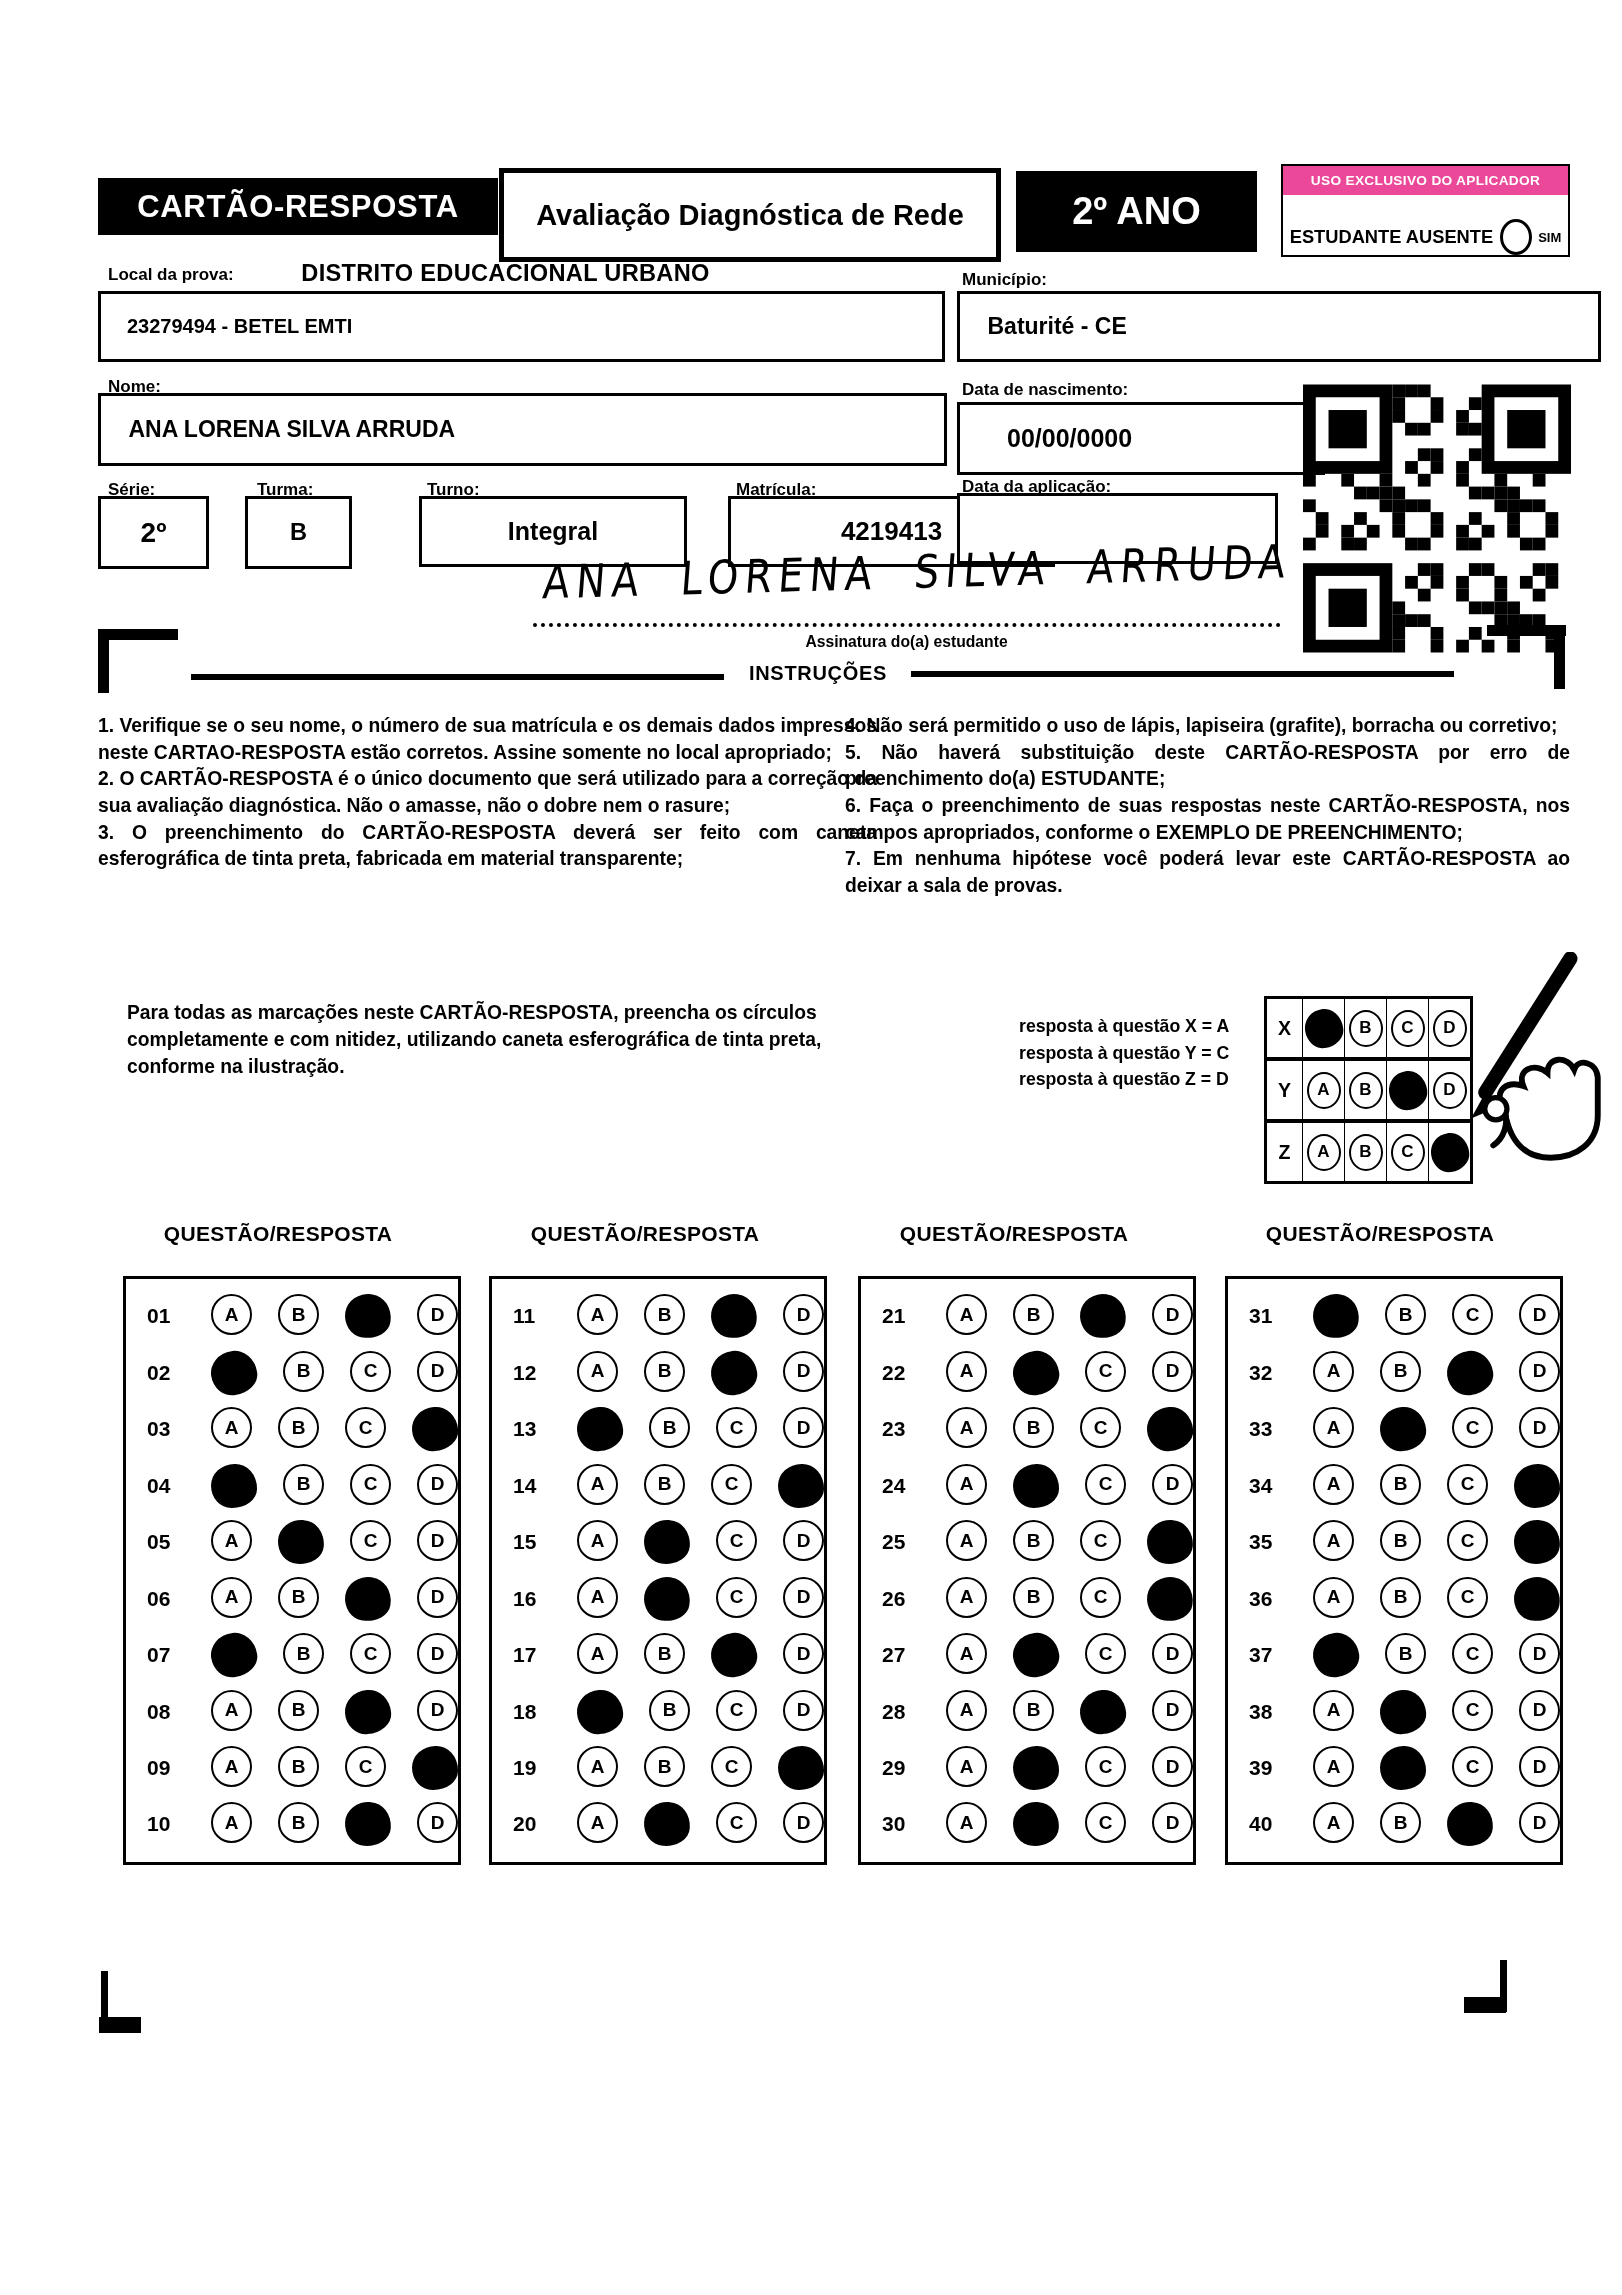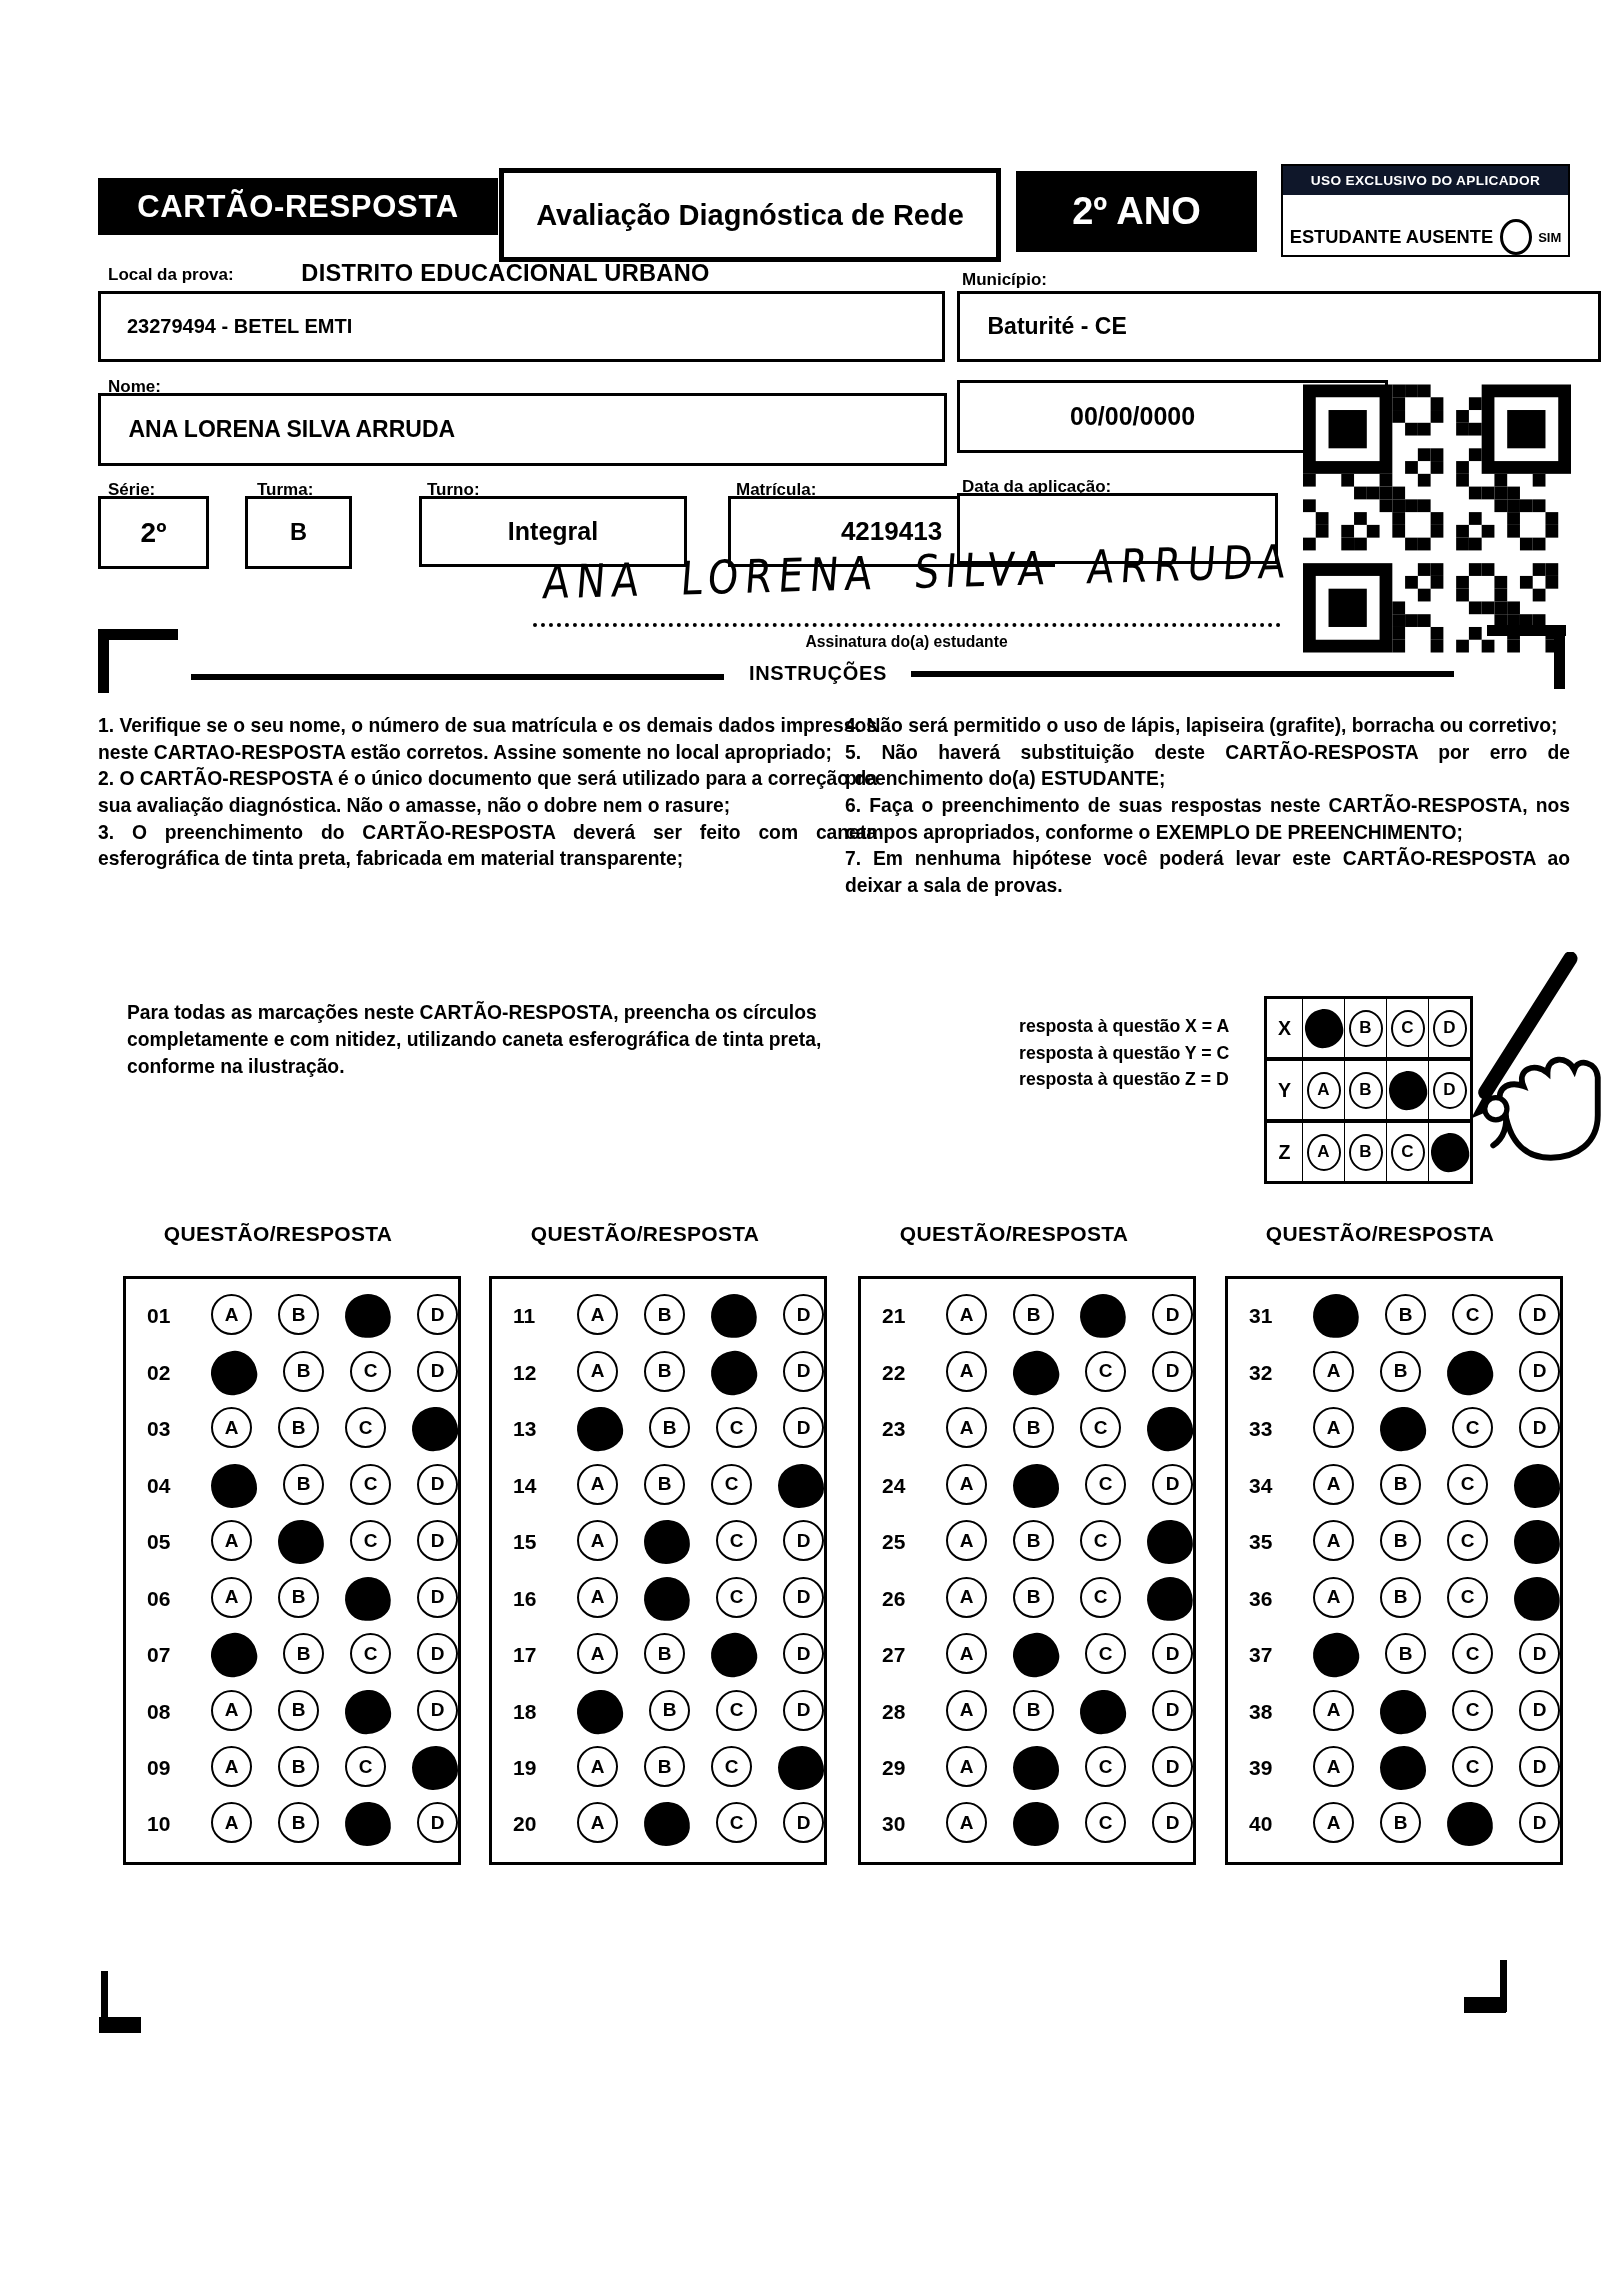--- a/index.html
+++ b/index.html
@@ -8,21 +8,21 @@
     font-family:"Liberation Sans",sans-serif;color:#000;overflow:hidden;
   }
   .abs{position:absolute;}
   
   .blackbox{background:#000;color:#fff;display:flex;align-items:center;justify-content:center;font-weight:700;}
   .card-title{left:98px;top:178px;width:400px;height:57px;font-size:31px;letter-spacing:0.7px;}
   .assess-box{left:499px;top:168px;width:492px;height:84px;border:5.9px solid #000;background:#fff;
     display:flex;align-items:center;justify-content:center;font-weight:700;font-size:29px;}
   .grade-box{left:1016px;top:171px;width:241px;height:81px;font-size:38px;}
   .aplicador{left:1281px;top:164px;width:285px;height:89px;border:2.6px solid #000;display:flex;flex-direction:column;}
-  .aplicador-head{background:#0f172a;color:#fff;font-weight:700;font-size:13.7px;height:29px;display:flex;align-items:center;justify-content:center;letter-spacing:0.3px;}
+  .aplicador-head{background:#ec4899;color:#fff;font-weight:700;font-size:13.7px;height:29px;display:flex;align-items:center;justify-content:center;letter-spacing:0.3px;}
   .aplicador-body{flex:1;display:flex;align-items:center;justify-content:center;gap:6.5px;font-weight:700;font-size:18.3px;margin-top:24px;}
   .sim-circle{width:26px;height:30px;border:3.3px solid #000;border-radius:50%;display:inline-block;}
   .sim-label{font-weight:700;font-size:13px;}
   
   .lbl{font-weight:700;font-size:17px;}
   .fieldbox{border:3.9px solid #000;display:flex;align-items:center;font-weight:700;background:#fff;}
   .district{font-weight:700;font-size:23.6px;letter-spacing:0.3px;}
   
   .sig-line{border-bottom:4.6px dotted #000;}
   .sig-text{font-family:"DejaVu Sans",sans-serif;font-size:39px;font-weight:400;letter-spacing:6.5px;word-spacing:17px;
@@ -94,21 +94,21 @@
   <div class="abs lbl" style="left:962px;top:270px;">Município:</div>
   <div class="abs fieldbox" style="left:957px;top:291px;width:610px;height:65px;padding-left:27.5px;font-size:23px;">
     <span>Baturité - CE</span>
   </div>
 
   <div class="abs lbl" style="left:108px;top:377px;">Nome:</div>
   <div class="abs fieldbox" style="left:98px;top:393px;width:815px;height:67px;padding-left:27.5px;font-size:23px;">
     <span>ANA LORENA SILVA ARRUDA</span>
   </div>
   <div class="abs lbl" style="left:962px;top:380px;">Data de nascimento:</div>
-  <div class="abs fieldbox" style="left:957px;top:380px;width:315px;height:67px;padding-left:110px;font-size:25px;">
+  <div class="abs fieldbox" style="left:957px;top:402px;width:315px;height:67px;padding-left:47px;font-size:25px;">
     <span>00/00/0000</span>
   </div>
 
   <div class="qr"><svg viewBox="0 0 409.5 409.5" xmlns="http://www.w3.org/2000/svg">
         <rect x="136.5" y="0" width="19.5" height="19.5" fill="#000"></rect>
         <rect x="156" y="0" width="19.5" height="19.5" fill="#000"></rect>
         <rect x="175.5" y="0" width="19.5" height="19.5" fill="#000"></rect>
         <rect x="136.5" y="19.5" width="19.5" height="19.5" fill="#000"></rect>
         <rect x="195" y="19.5" width="19.5" height="19.5" fill="#000"></rect>
         <rect x="253.5" y="19.5" width="19.5" height="19.5" fill="#000"></rect>

